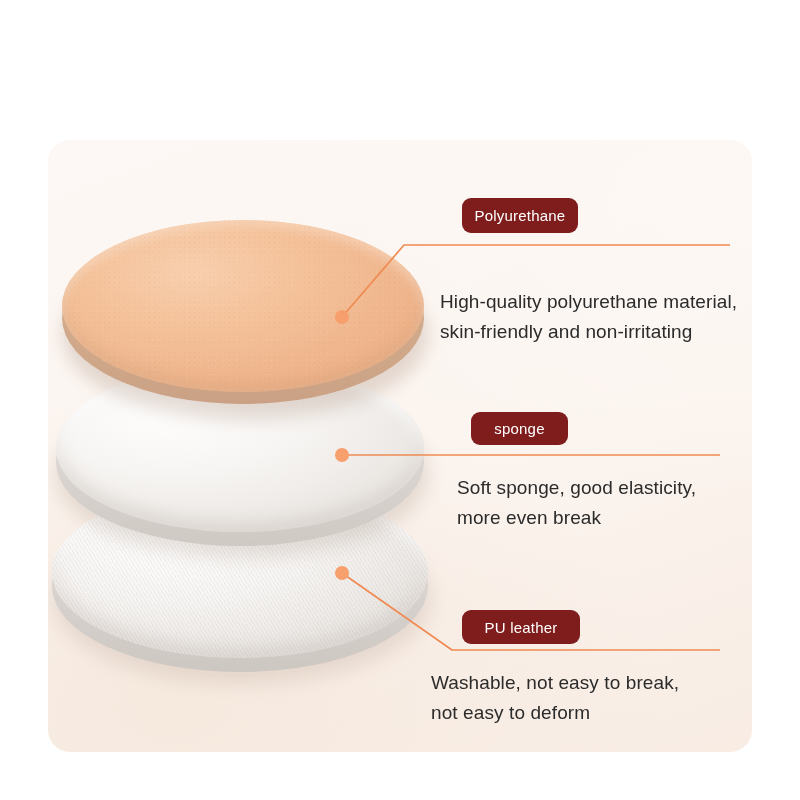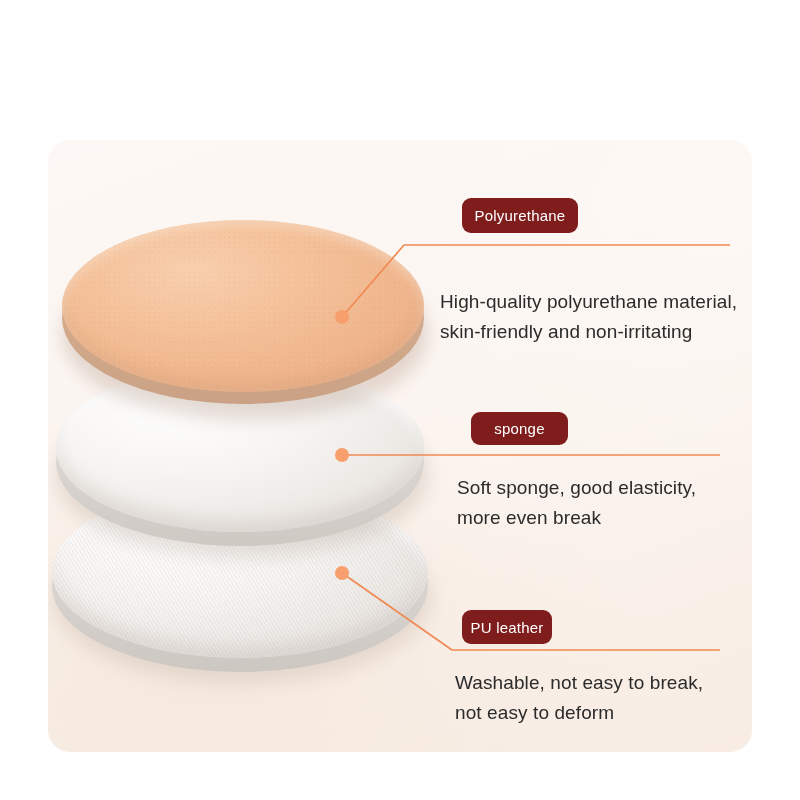--- a/index.html
+++ b/index.html
@@ -263,18 +263,18 @@
 skin-friendly and non-irritating</div>
   </div>
 
   <div class="callout">
     <div class="badge" style="left:471px; top:412px; width:97px; height:33px;">sponge</div>
     <div class="desc" style="left:457px; top:473px; width:300px;">Soft sponge, good elasticity,
 more even break</div>
   </div>
 
   <div class="callout">
-    <div class="badge" style="left:462px; top:610px; width:90px; height:34px;">PU leather</div>
-    <div class="desc" style="left:455px; top:668px; width:300px;">Washable, not easy to break,
+    <div class="badge" style="left:462px; top:610px; width:118px; height:34px;">PU leather</div>
+    <div class="desc" style="left:431px; top:668px; width:300px;">Washable, not easy to break,
 not easy to deform</div>
   </div>
 
 </div>
 
 </body></html>

